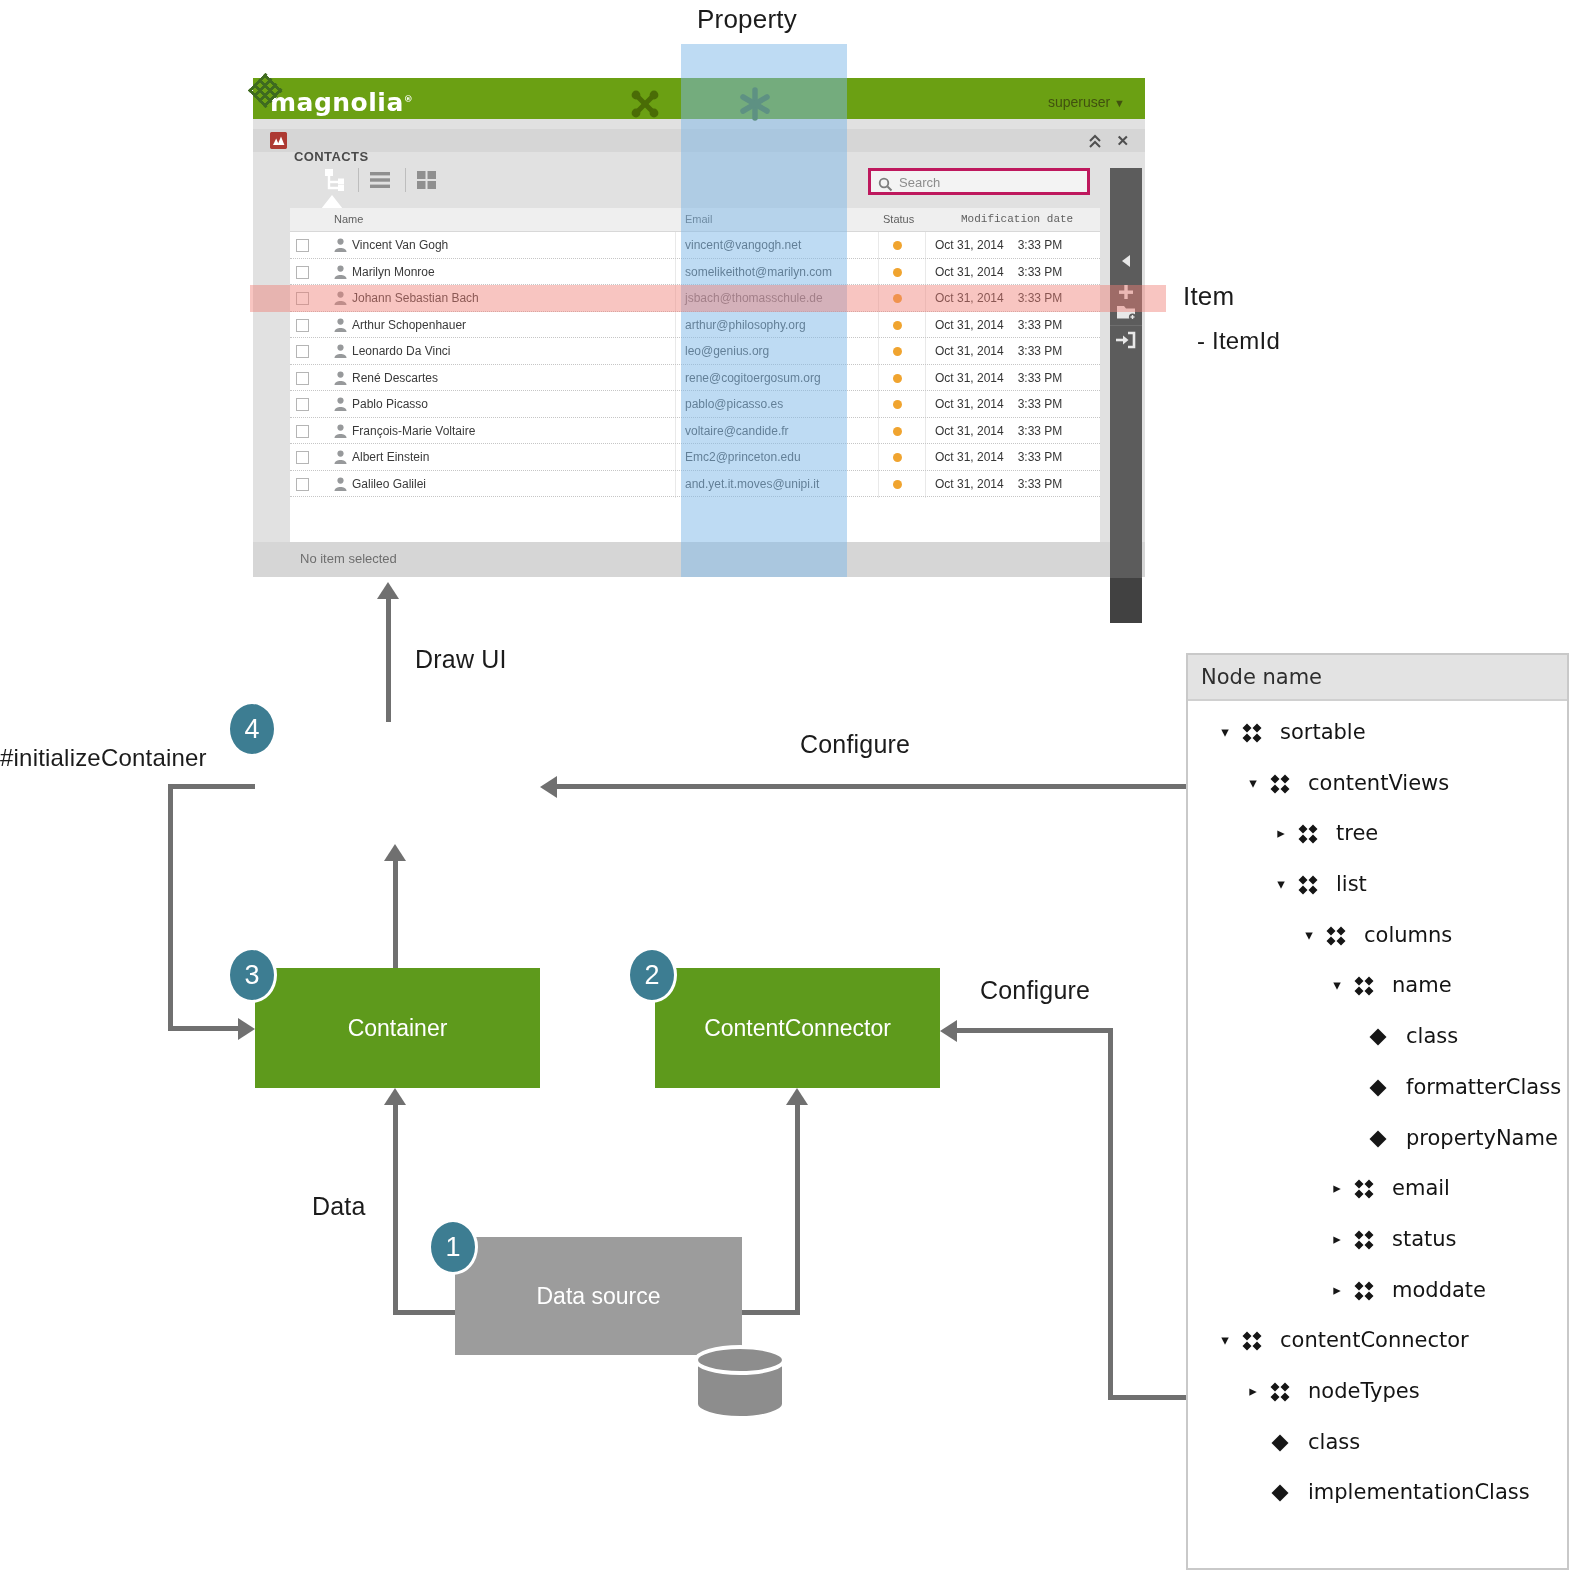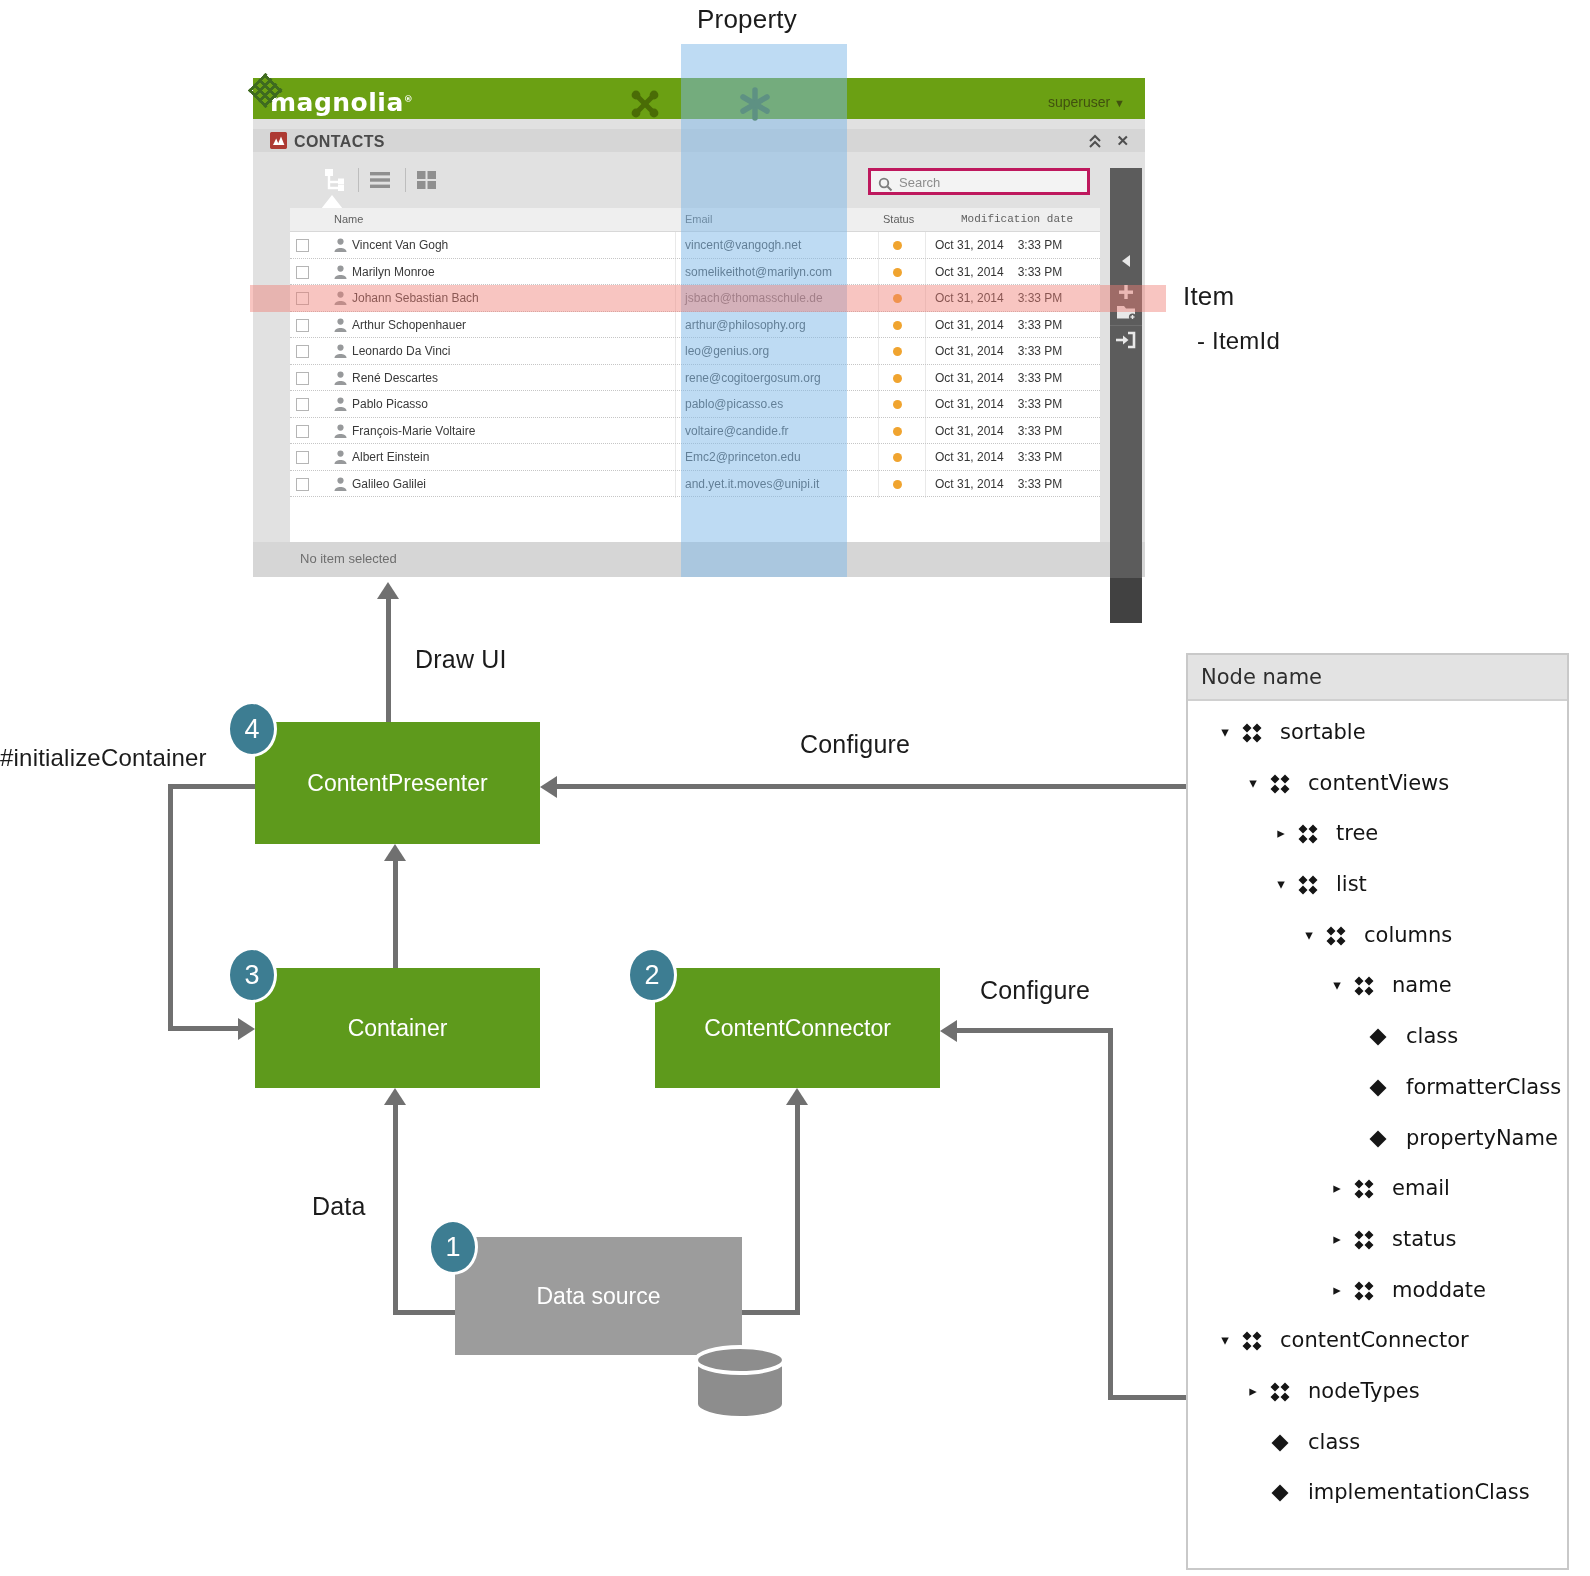--- a/index.html
+++ b/index.html
@@ -19,21 +19,21 @@
   #hicon-x{left:374px;}
   #hicon-pattern{left:430px;top:13px;width:25px;height:25px;transform:rotate(45deg);
     background:repeating-linear-gradient(0deg,#3f6b1f 0 3px,transparent 3px 7px),
                repeating-linear-gradient(90deg,#3f6b1f 0 3px,transparent 3px 7px);}
   #hicon-ast{left:484px;}
   #user-menu{position:absolute;right:20px;top:16px;font-size:14px;color:#41510f;}
   #user-menu .caret{font-size:11px;}
 
   #app-titlebar{position:absolute;left:0;top:51px;width:100%;height:23px;background:#d6d6d6;}
   #contacts-icon{position:absolute;left:17px;top:3px;width:17px;height:17px;background:#ad3a33;border-radius:2px;}
-  #app-title{position:absolute;left:41px;top:4px;font-size:16px;font-weight:bold;color:#4a4a4a;letter-spacing:.4px;}
+  #app-title{position:absolute;left:41px;top:20px;font-size:13px;font-weight:bold;color:#4a4a4a;letter-spacing:.4px;}
   #collapse-icon{position:absolute;right:42px;top:4px;}
   #close-icon{position:absolute;right:16px;top:3px;font-size:15px;font-weight:bold;color:#4f4f4f;}
 
   
   #viewbar{position:absolute;left:60px;top:88px;height:28px;}
   .vicon{position:absolute;top:0;}
   #view-tree{left:8px;}
   #vsep1{left:45px;top:2px;width:1px;height:24px;background:#bdbdbd;position:absolute;}
   #view-list{left:56px;top:4px;}
   #vsep2{left:92px;top:2px;width:1px;height:24px;background:#bdbdbd;position:absolute;}
@@ -400,23 +400,20 @@
   <div class="ln" style="left:1108px;top:1028px;width:5px;height:372px;"></div>
   <div class="ln" style="left:1108px;top:1395px;width:86px;height:5px;"></div>
 
   <div class="ah-up" style="left:384px;top:1088px;"></div>
   <div class="ln" style="left:393px;top:1103px;width:5px;height:212px;"></div>
   <div class="ln" style="left:393px;top:1310px;width:64px;height:5px;"></div>
   <div class="ah-up" style="left:786px;top:1088px;"></div>
   <div class="ln" style="left:795px;top:1103px;width:5px;height:212px;"></div>
   <div class="ln" style="left:740px;top:1310px;width:57px;height:5px;"></div>
 
-  <div id="box-presenter" class="fbox">
-      <span>ContentPresenter</span>
-    </div>
   <div id="box-container" class="fbox">
       <span>Container</span>
     </div>
   <div id="box-connector" class="fbox">
       <span>ContentConnector</span>
     </div>
   <div id="box-datasource" class="fbox">
       <span>Data source</span>
     </div>
 

